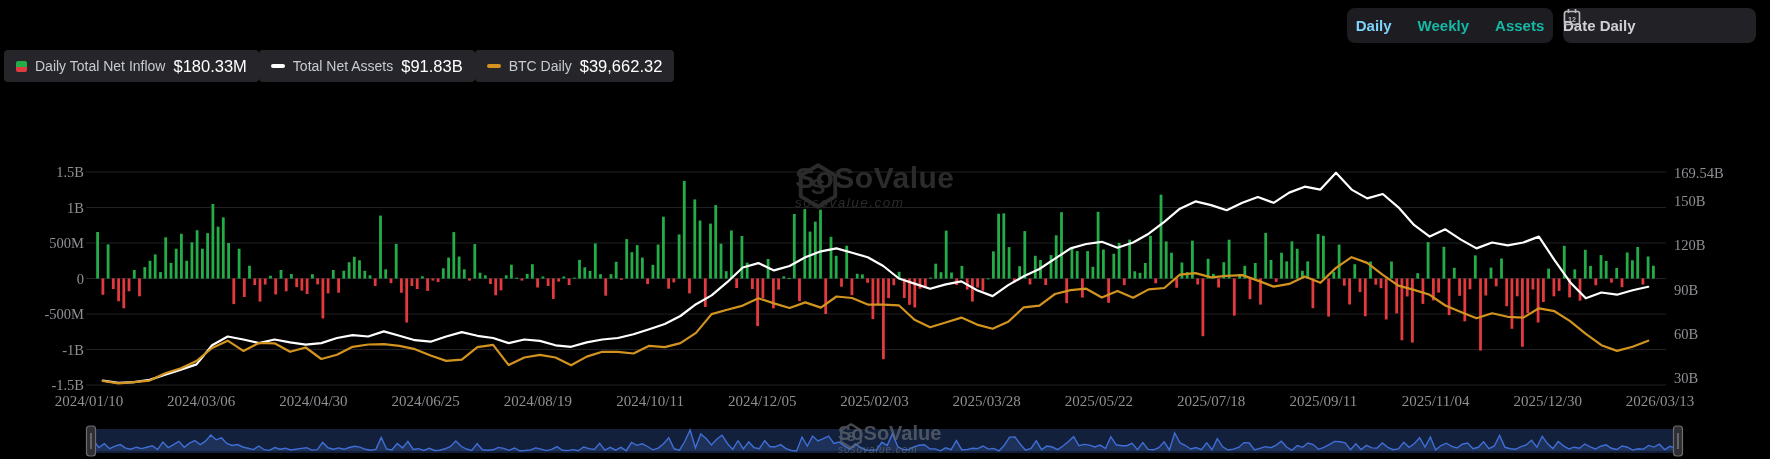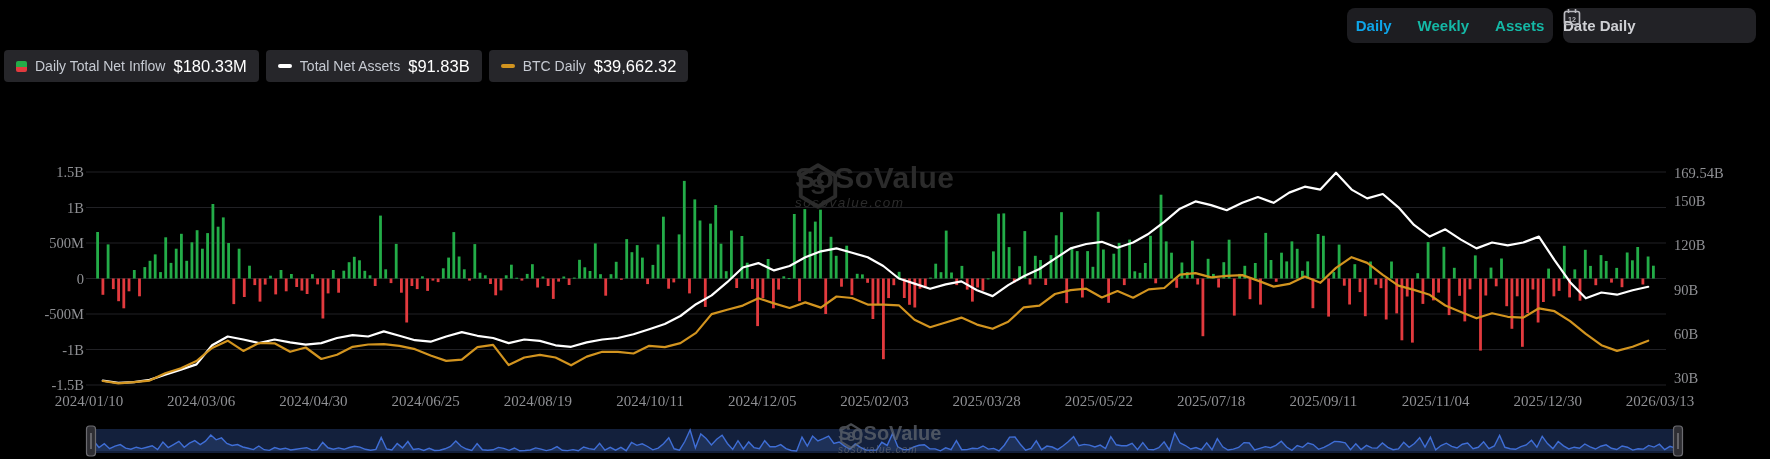--- a/index.html
+++ b/index.html
@@ -3,27 +3,27 @@
 <meta charset="utf-8">
 <style>
   html,body{margin:0;padding:0;background:#000;width:1770px;height:459px;overflow:hidden;
     font-family:"Liberation Sans",sans-serif;-webkit-font-smoothing:antialiased;position:relative}
   #stage{position:absolute;inset:0;width:1770px;height:459px}
 
   
   .tab-group{position:absolute;top:8px;left:1347px;width:206px;height:35px;background:#1d1d21;
     border-radius:8px;display:flex;align-items:center;justify-content:center}
   .tab{font-size:15px;font-weight:600;color:#14b8a6;padding:0 13px;cursor:pointer;line-height:35px}
-  .tab.active{color:#0ea5e9}
+  .tab.active{color:#7dd3fc}
   .date-range{position:absolute;top:8px;left:1563px;width:193px;height:35px;background:#222226;
     border-radius:8px;display:flex;align-items:center;justify-content:flex-start;gap:9px;cursor:pointer}
   .date-range span{font-size:15px;font-weight:700;color:#cfd0d4}
 
   
-  .legend{position:absolute;top:50px;left:4px;display:flex;gap:7px}
+  .legend{position:absolute;top:50px;left:4px;display:flex;}
   .pill{height:32px;background:#26262a;border-radius:4px;display:flex;align-items:center;
     padding:0 12px;gap:8px;cursor:pointer}
   .pill .lbl{font-size:14px;color:#c6cad2;white-space:nowrap}
   .pill .val{font-size:16.5px;font-weight:400;color:#fff;white-space:nowrap}
   .sw-inflow{width:11px;height:11px;border-radius:2px;background:linear-gradient(#23ac48 0 55%,#e23a3e 55% 100%)}
   .sw-line{width:14px;height:4px;border-radius:2px}
   .sw-assets{background:#fff}
   .sw-btc{background:#d2941f}
 
   

